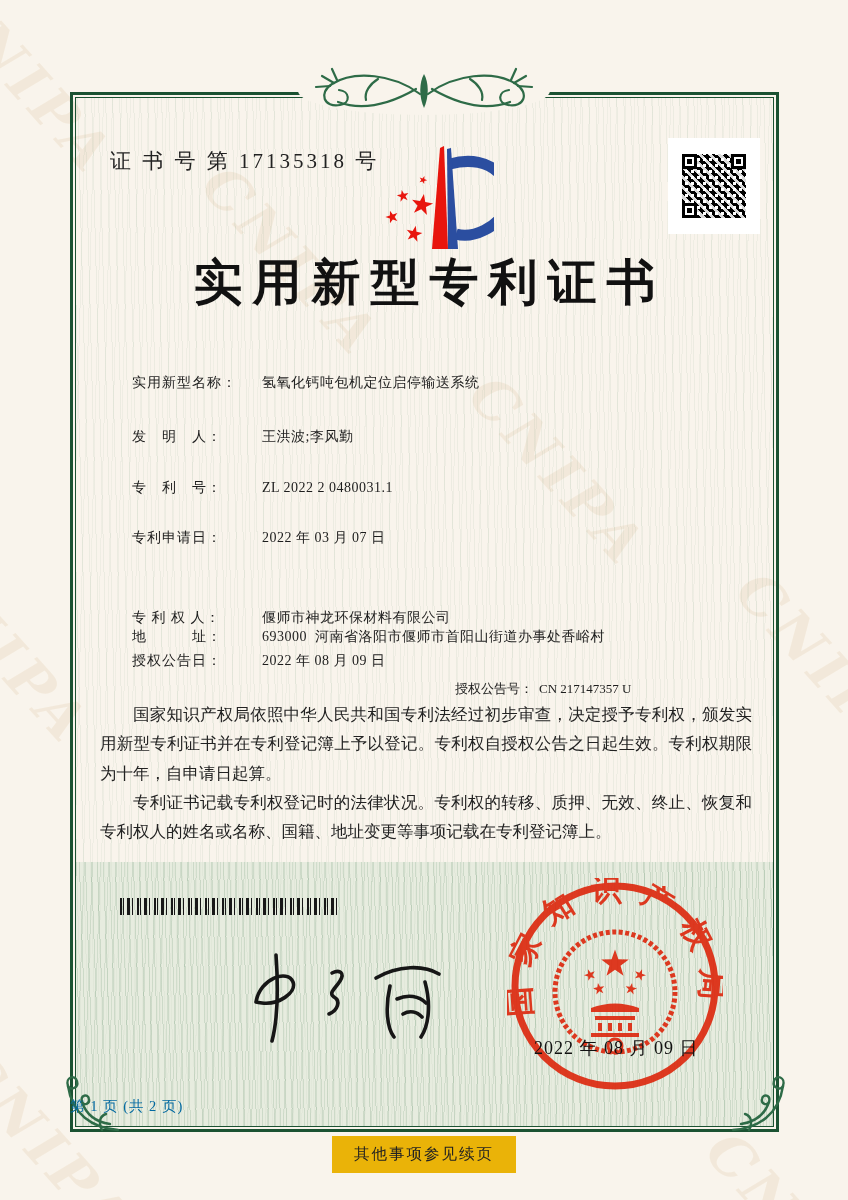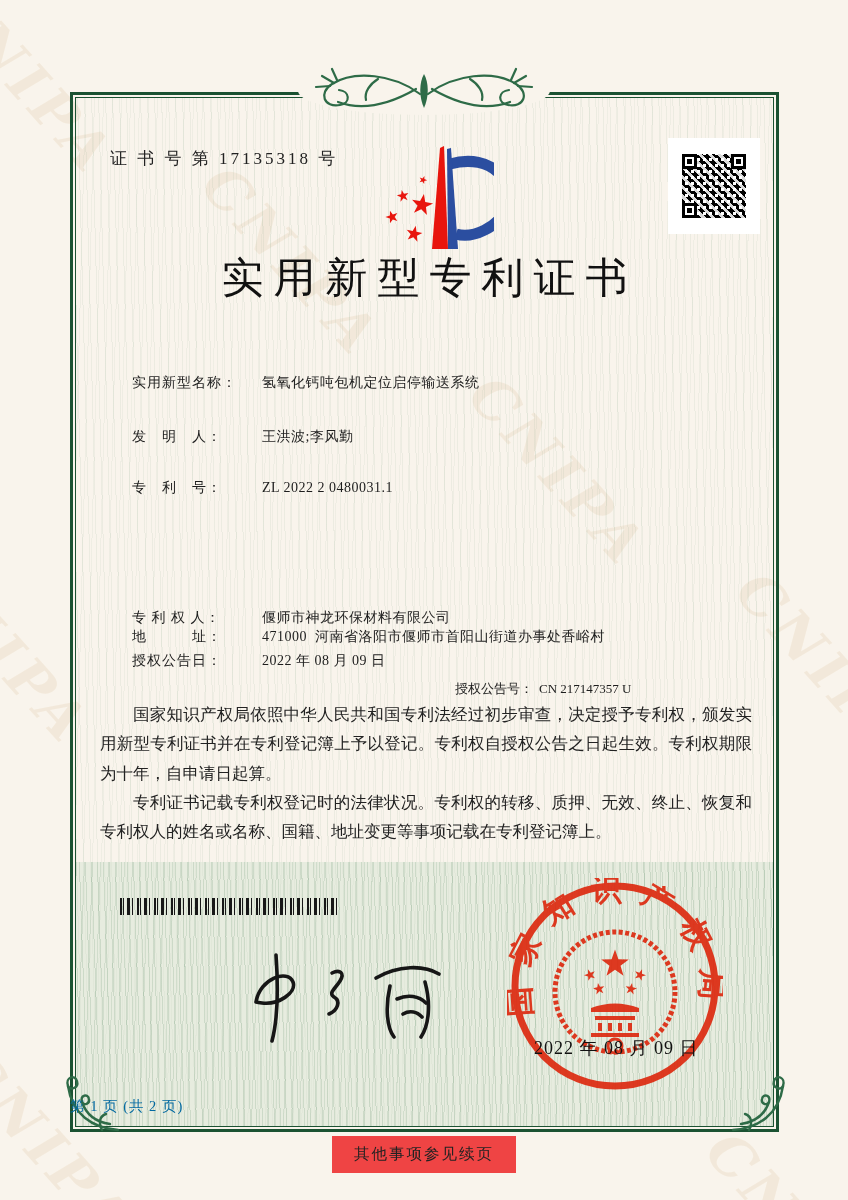--- a/index.html
+++ b/index.html
@@ -42,40 +42,40 @@
       repeating-linear-gradient(92deg, rgba(110,152,118,.18) 0 1px, rgba(0,0,0,0) 1px 8px);
   }
   
   .top-ornament { position:absolute; left:424px; top:64px; transform:translateX(-50%); z-index:3; }
   .corner-ornament { position:absolute; z-index:4; }
   .corner-ornament.left  { left:58px;  top:1072px; }
   .corner-ornament.right { left:731px; top:1072px; transform:scaleX(-1); }
   
   .cert-number {
     position:absolute; left:110px; top:147px; z-index:5;
-    font-size:17px; letter-spacing:3px; color:#222; white-space:pre;
+    font-size:21px; letter-spacing:3px; color:#222; white-space:pre;
   }
   .logo { position:absolute; left:360px; top:136px; z-index:5; }
   .qr-box {
     position:absolute; left:668px; top:138px; width:92px; height:96px;
     background:#fff; z-index:5; display:flex; align-items:center; justify-content:center;
   }
   .qr {
     position:relative; width:64px; height:64px;
     background:
       repeating-linear-gradient(45deg, rgba(255,255,255,.85) 0 3px, rgba(255,255,255,0) 3px 7px),
       repeating-linear-gradient(0deg, #000 0 3px, rgba(0,0,0,0) 3px 6px),
       repeating-linear-gradient(90deg, #000 0 3px, #fff 3px 6px);
   }
   .finder { position:absolute; width:15px; height:15px; border:3px solid #000; background:#fff; }
   .finder::after { content:""; position:absolute; inset:2px; background:#000; }
   .finder.tl { left:0; top:0; } .finder.tr { right:0; top:0; } .finder.bl { left:0; bottom:0; }
   .title {
     position:absolute; left:70px; top:250px; width:709px; z-index:5;
-    text-align:center; font-size:42px; font-weight:400;
+    text-align:center; font-size:49px; font-weight:700;
     letter-spacing:10px; color:#111; text-indent:10px;
   }
   
   .field { position:absolute; left:118px; z-index:5; font-size:14px; white-space:pre; }
   .field .flabel { display:inline-block; min-width:122px; letter-spacing:1px; }
   .field .fvalue { margin-left:8px; letter-spacing:.5px; }
   .grant-no { position:absolute; left:442px; z-index:5; font-size:13px; white-space:pre; }
   
   .body-text {
     position:absolute; left:100px; top:700px; width:652px; z-index:5;
@@ -98,21 +98,21 @@
   .seal-date {
     position:absolute; left:534px; top:1036px; z-index:7;
     font-size:18px; letter-spacing:1px; color:#111; white-space:pre;
   }
   .page-indicator {
     position:absolute; left:70px; top:1097px; width:709px; z-index:5;
     text-align:left; font-size:14.5px; color:#0369a1; letter-spacing:1px;
   }
   .footer-note {
     position:absolute; left:424px; top:1136px; transform:translateX(-50%); z-index:5;
-    background:#ef4444; padding:8px 22px; font-size:15.5px; letter-spacing:2px; color:#222;
+    background:#eab308; padding:8px 22px; font-size:15.5px; letter-spacing:2px; color:#222;
   }
 </style>
 </head>
 <body>
 
 <div class="page">
 
   <span class="wm" style="left:-28px;  top:-30px;">CNIPA</span>
   <span class="wm" style="left:238px;  top:152px;">CNIPA</span>
   <span class="wm" style="left:505px;  top:362px;">CNIPA</span>
@@ -198,25 +198,28 @@
 
   <div class="field" style="top:358px;">
     <span class="flabel">实用新型名称：</span><span class="fvalue">氢氧化钙吨包机定位启停输送系统</span>
   </div>
   <div class="field" style="top:412px;">
     <span class="flabel">发　明　人：</span><span class="fvalue">王洪波;李风勤</span>
   </div>
   <div class="field" style="top:463px;">
     <span class="flabel">专　利　号：</span><span class="fvalue">ZL 2022 2 0480031.1</span>
   </div>
+  <div class="field" style="top:513px;">
+    <span class="flabel">专利申请日：</span><span class="fvalue">2022 年 03 月 07 日</span>
+  </div>
   <div class="field" style="top:593px;">
     <span class="flabel">专 利 权 人：</span><span class="fvalue">偃师市神龙环保材料有限公司</span>
   </div>
   <div class="field" style="top:612px;">
-    <span class="flabel">地　　　址：</span><span class="fvalue">471000  河南省洛阳市偃师市首阳山街道办事处香峪村</span>
+    <span class="flabel">地　　　址：</span><span class="fvalue">693000  河南省洛阳市偃师市首阳山街道办事处香峪村</span>
   </div>
   <div class="field" style="top:636px;">
     <span class="flabel">授权公告日：</span><span class="fvalue">2022 年 08 月 09 日</span>
   </div>
   <div class="grant-no" style="top:664px;">
     <span>授权公告号：</span><span style="margin-left:6px;">CN 217147357 U</span>
   </div>
 
   <div class="body-text">
     <p>国家知识产权局依照中华人民共和国专利法经过初步审查，决定授予专利权，颁发实用新型专利证书并在专利登记簿上予以登记。专利权自授权公告之日起生效。专利权期限为十年，自申请日起算。</p>

